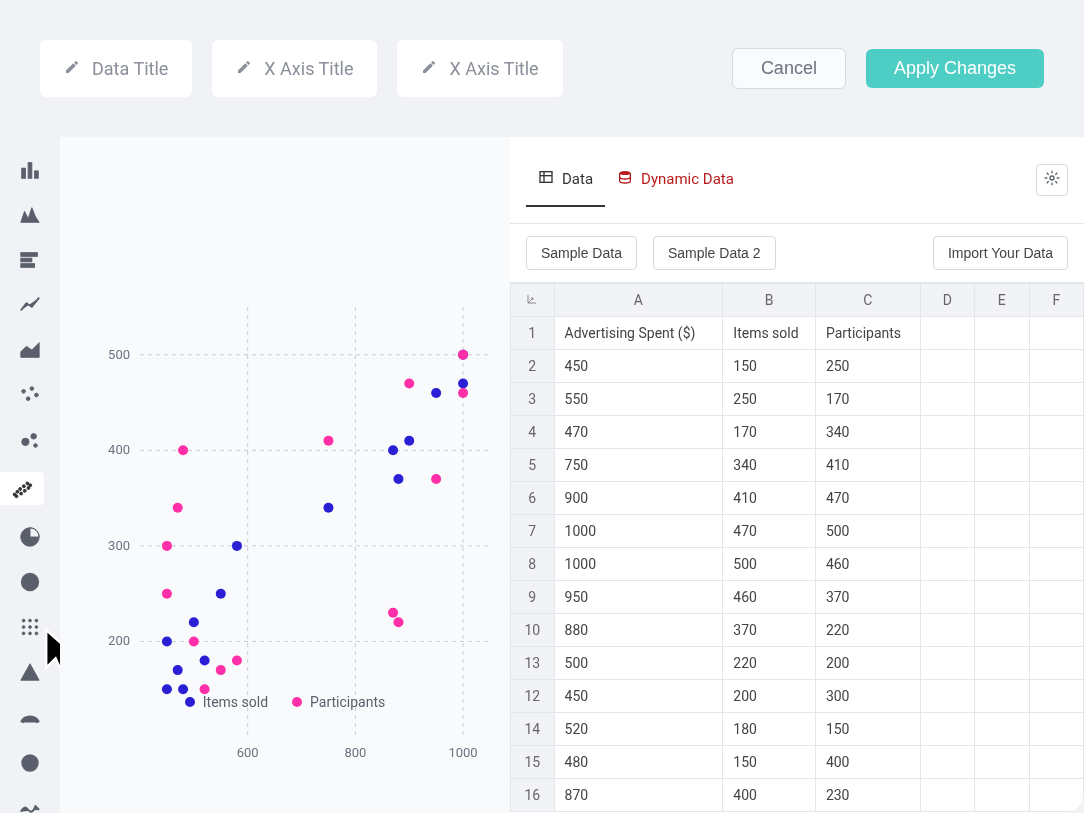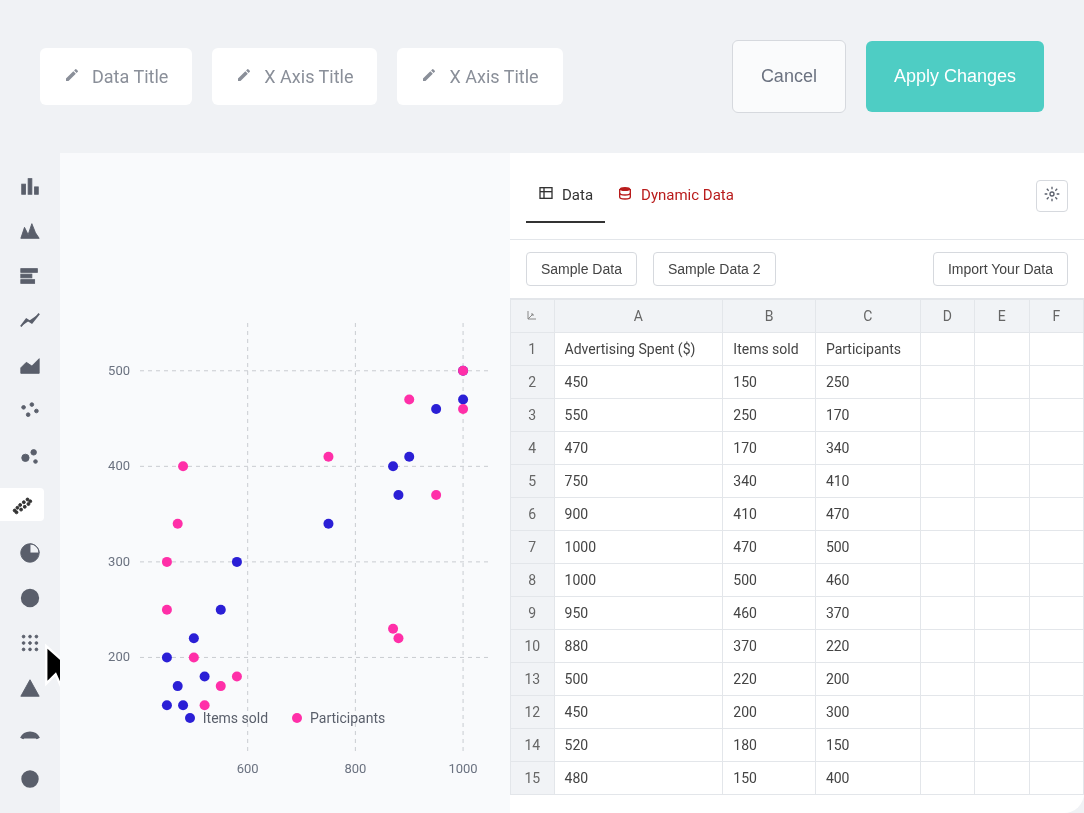--- a/index.html
+++ b/index.html
@@ -3,21 +3,21 @@
 <meta charset="utf-8">
 <style>
 * { box-sizing: border-box; margin: 0; padding: 0; }
 body { font-family: -apple-system, BlinkMacSystemFont, "Segoe UI", Roboto, sans-serif; background: #f0f2f5; width: 1084px; height: 813px; overflow: hidden; border-radius: 20px; }
 
 
 .header { display: flex; align-items: center; padding: 40px 40px; gap: 20px; }
 .title-input { background: #fff; border: none; border-radius: 6px; padding: 18px 24px; display: flex; align-items: center; gap: 12px; color: #8a8f99; font-size: 18px; }
 .title-input .pencil { color: #8a8f99; }
 .spacer { flex: 1; }
-.btn { border-radius: 6px; padding: 25px 28px; font-size: 18px; cursor: pointer; border: none; }
+.btn { border-radius: 6px; padding: 9px 28px; font-size: 18px; cursor: pointer; border: none; }
 .btn-cancel { background: #fafbfc; border: 1px solid #d6d9de; color: #6b7280; }
 .btn-apply { background: #4ecdc4; color: #fff; }
 
 
 .main { display: flex; height: calc(100% - 130px); }
 .sidebar { width: 60px; display: flex; flex-direction: column; align-items: center; padding-top: 20px; gap: 20px; position: relative; }
 .sidebar-icon { width: 28px; height: 28px; display: flex; align-items: center; justify-content: center; color: #5a5f6b; cursor: pointer; }
 .sidebar-icon svg { width: 22px; height: 22px; stroke: currentColor; fill: currentColor; }
 .sidebar-icon.active { background: #fff; width: 44px; height: 36px; border-radius: 0 4px 4px 0; color: #333; position: relative; left: -8px; }
 .cursor-overlay { position: absolute; top: 490px; left: 40px; pointer-events: none; }
@@ -423,17 +423,26 @@
             </tr>
             <tr>
               <td class="rownum">15</td>
               <td>480</td>
               <td>150</td>
               <td>400</td>
               <td></td>
               <td></td>
               <td></td>
             </tr>
+            <tr>
+              <td class="rownum">16</td>
+              <td>870</td>
+              <td>400</td>
+              <td>230</td>
+              <td></td>
+              <td></td>
+              <td></td>
+            </tr>
           </tbody>
         </table>
     </div>
   </div>
 </div>
 
 </body></html>

